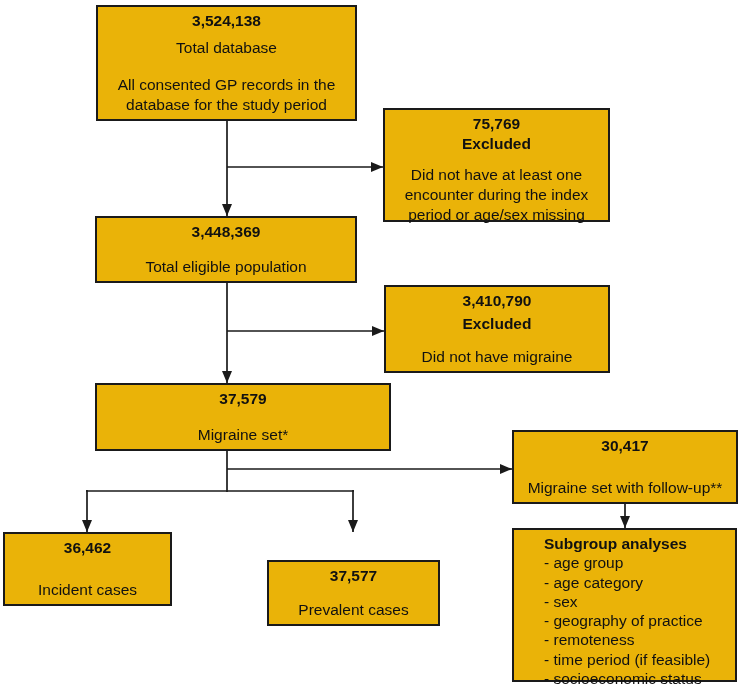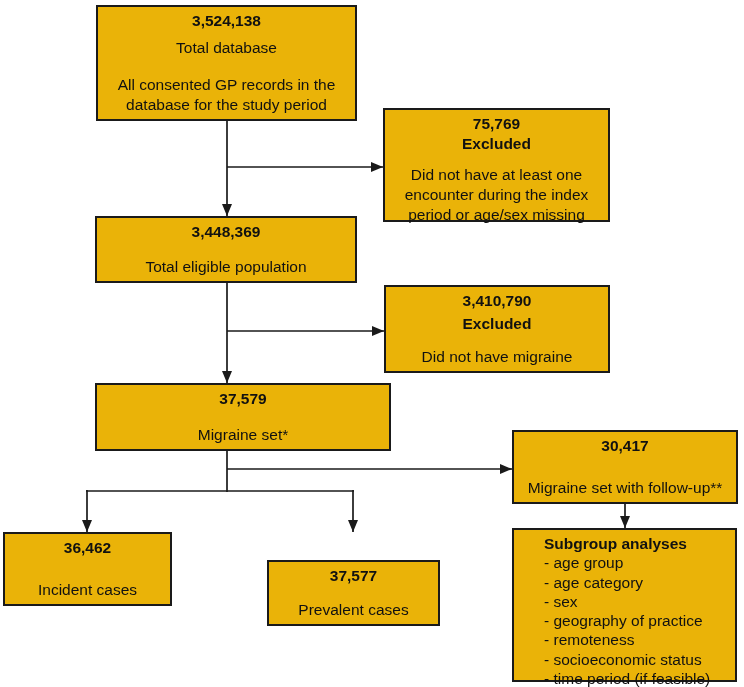--- a/index.html
+++ b/index.html
@@ -133,17 +133,17 @@
     <div>Prevalent cases</div>
   </div>
 
   <div class="box box-subgroup">
     <div class="subgroup-title">Subgroup analyses</div>
     <div>- age group</div>
     <div>- age category</div>
     <div>- sex</div>
     <div>- geography of practice</div>
     <div>- remoteness</div>
+    <div>- time period (if feasible)</div>
     <div>- socioeconomic status</div>
-    <div>- time period (if feasible)</div>
   </div>
 
 </div>
 
 </body></html>

